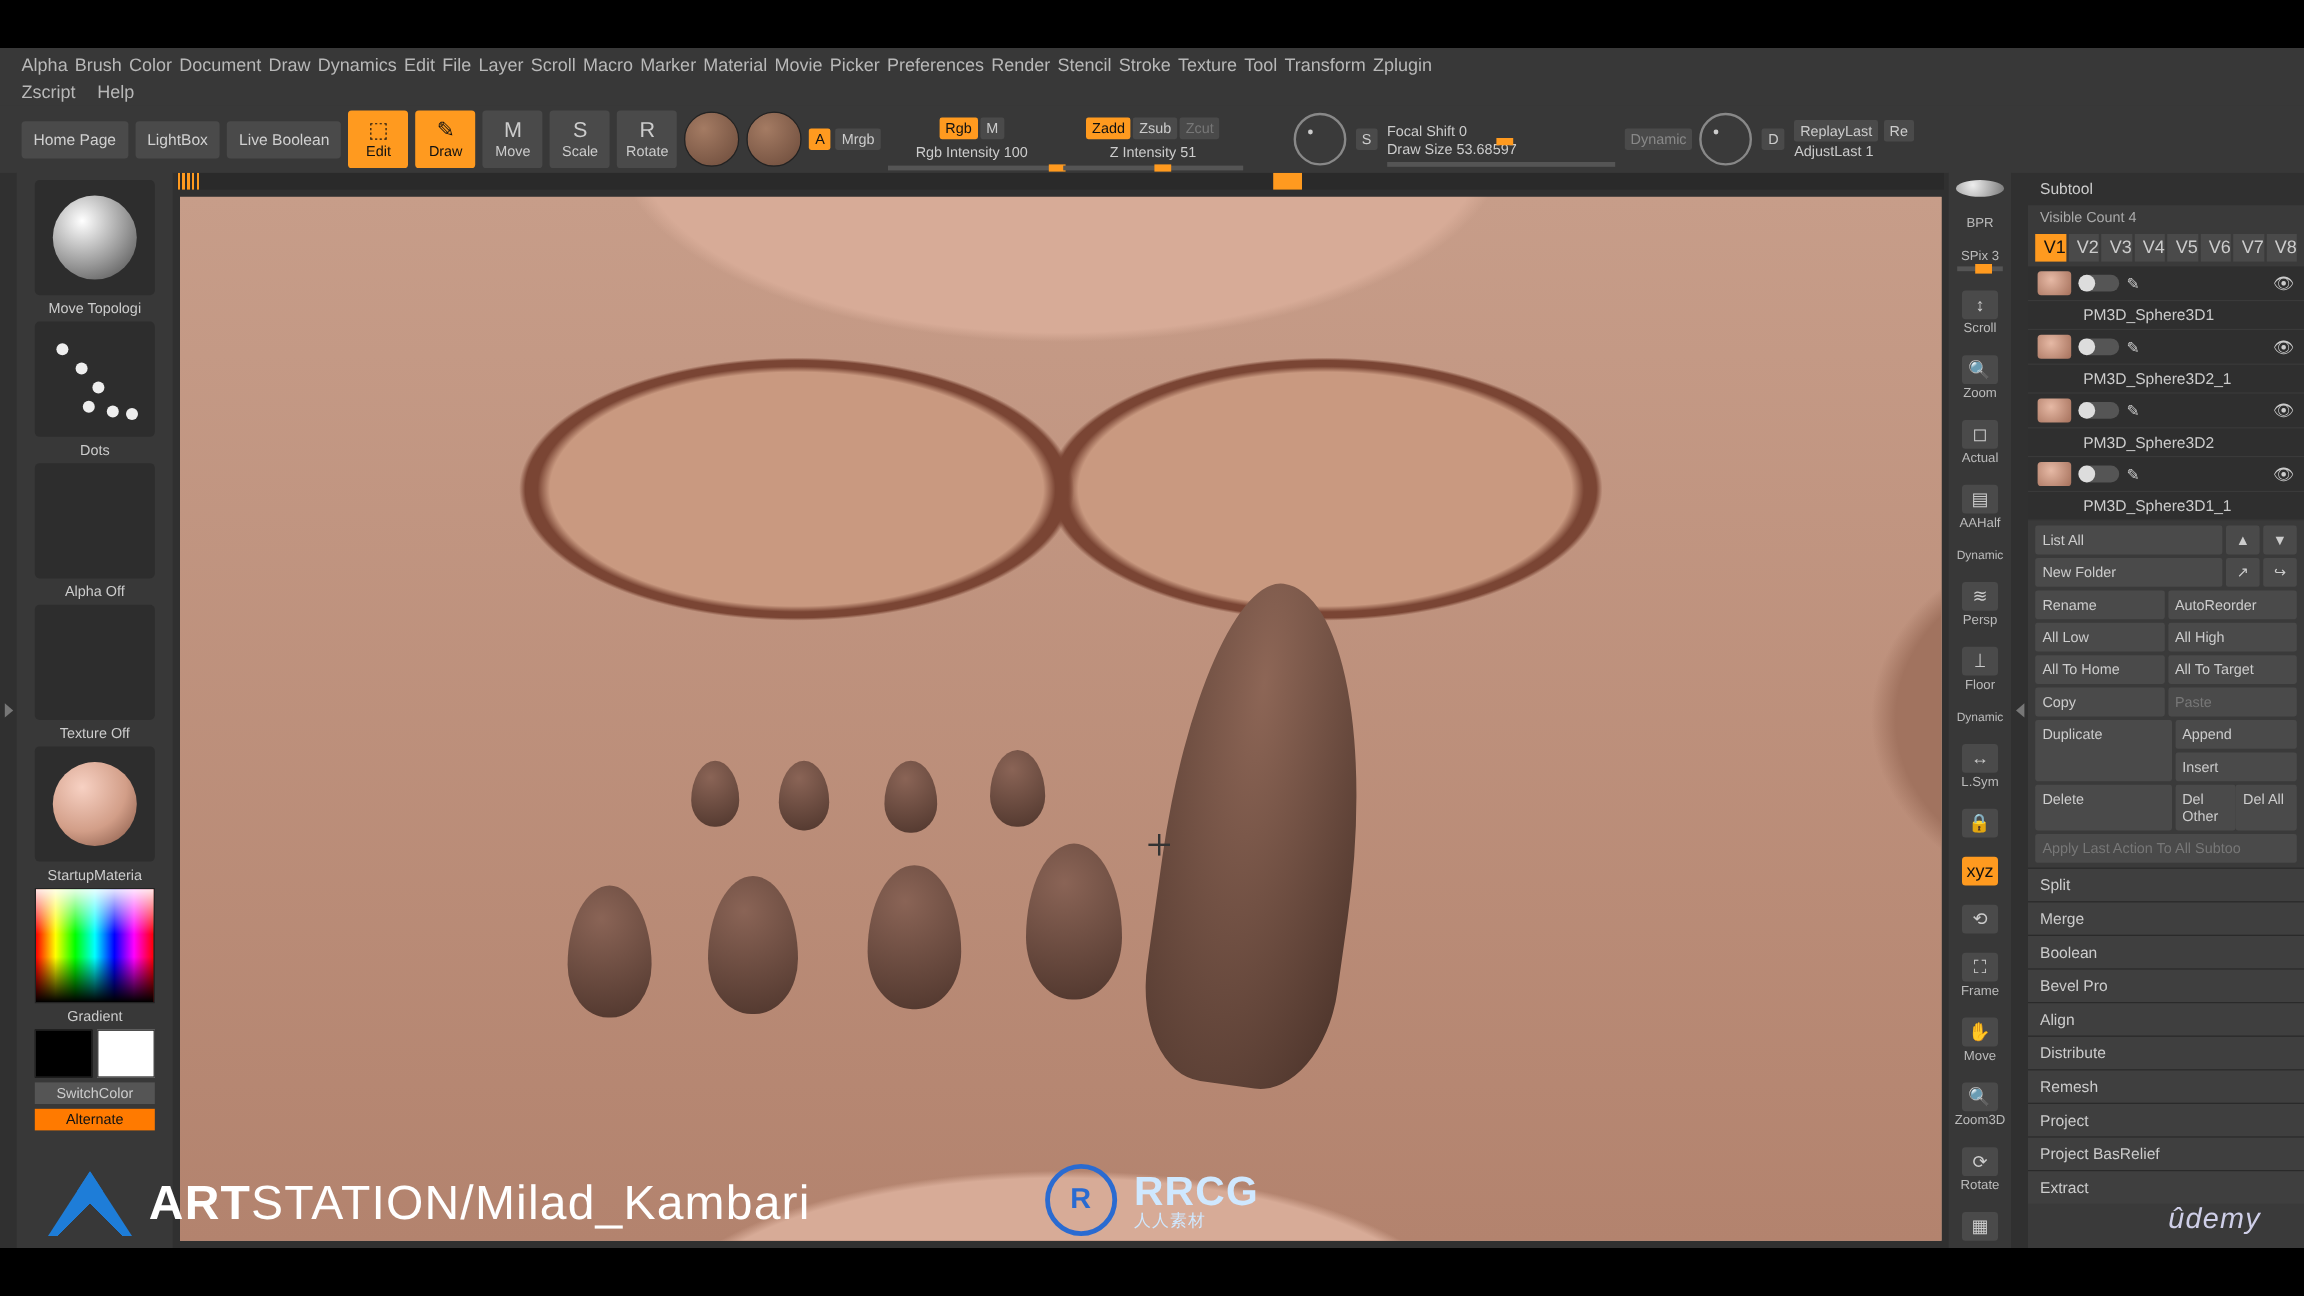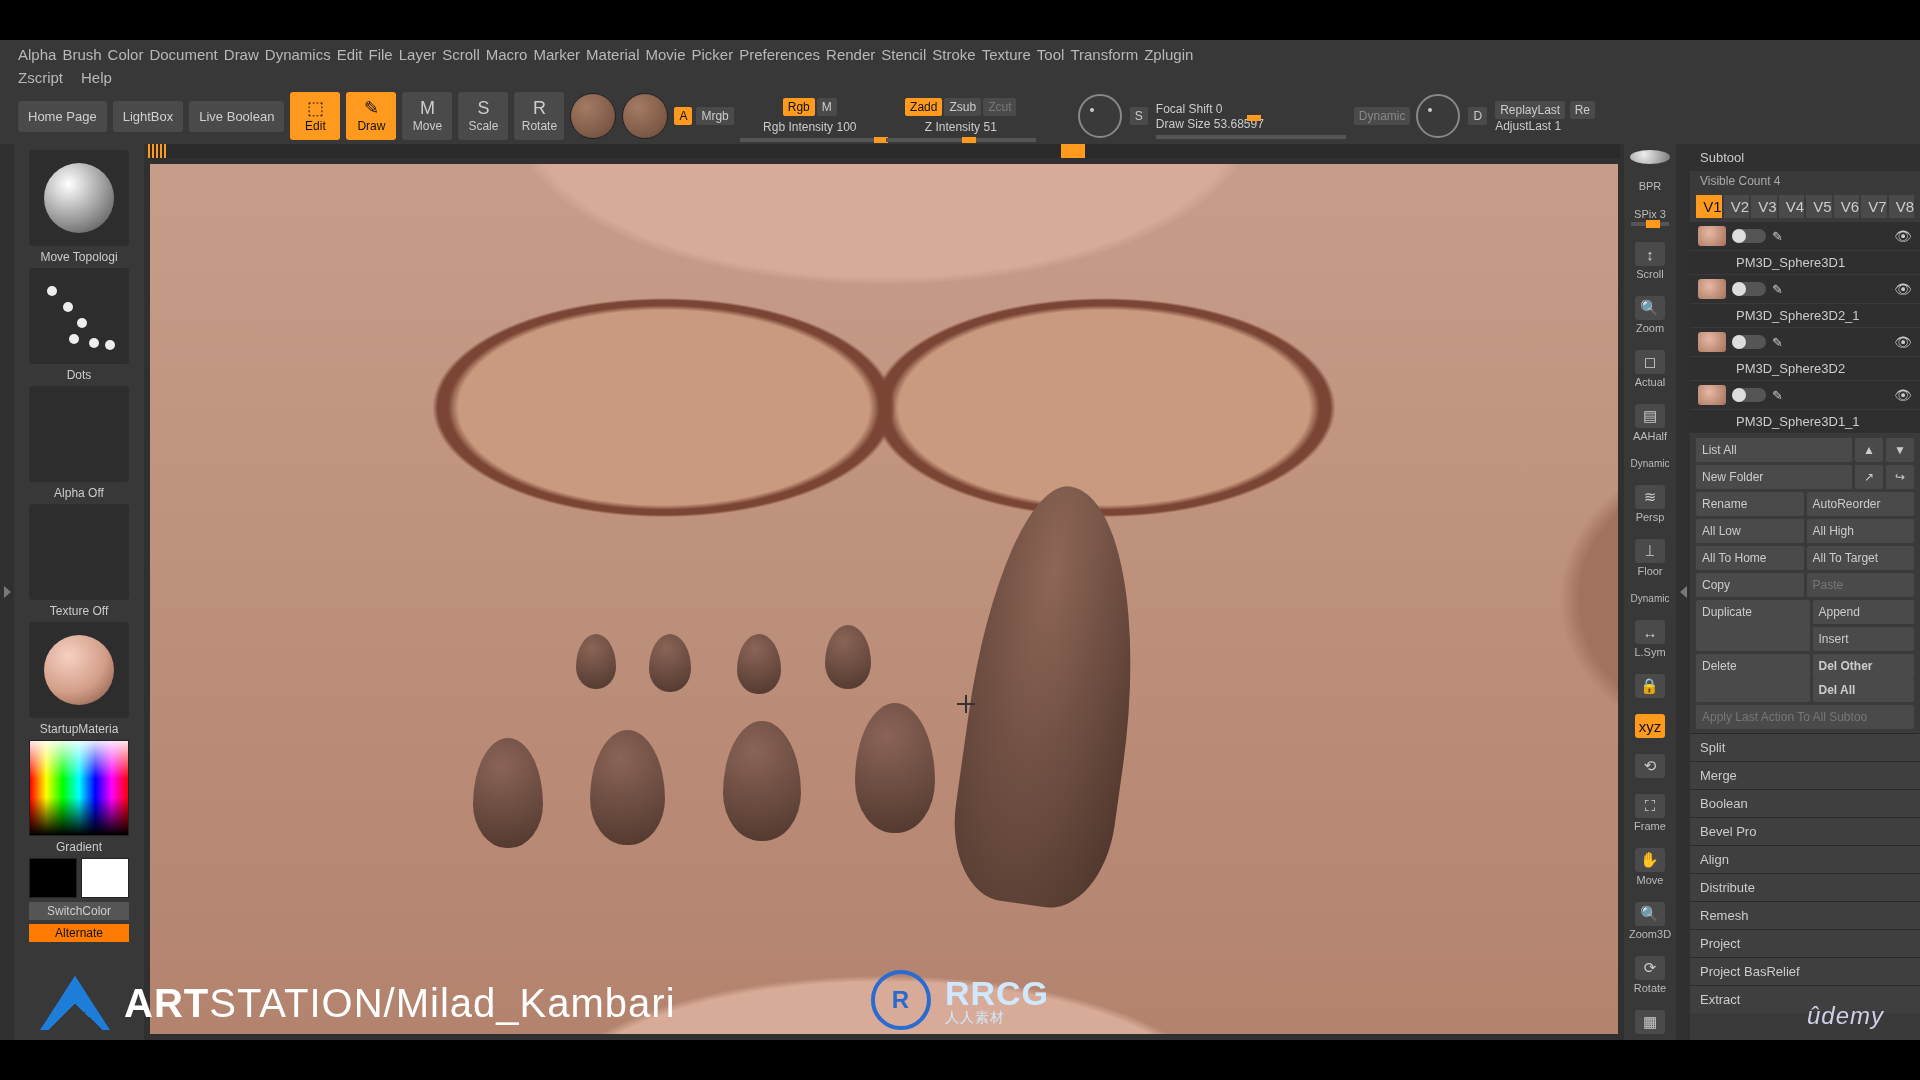--- a/index.html
+++ b/index.html
@@ -478,21 +478,21 @@
         </div>
         <div class="panel-row">
           <div class="pbtn" style="flex:1;">Duplicate</div>
           <div style="flex:1;display:flex;flex-direction:column;gap:3px;">
             <div class="pbtn">Append</div>
             <div class="pbtn">Insert</div>
           </div>
         </div>
         <div class="panel-row">
           <div class="pbtn" style="flex:1;">Delete</div>
-          <div style="flex:1;display:flex;flex-direction:column;gap:0;font-weight:bold;">
+          <div style="flex:1;display:flex;gap:0;">
             <div class="pbtn">Del Other</div>
             <div class="pbtn">Del All</div>
           </div>
         </div>
         <div class="panel-row">
           <div class="pbtn dim wide">Apply Last Action To All Subtoo</div>
         </div>
       </div>
 
       <div class="acc">Split</div>

